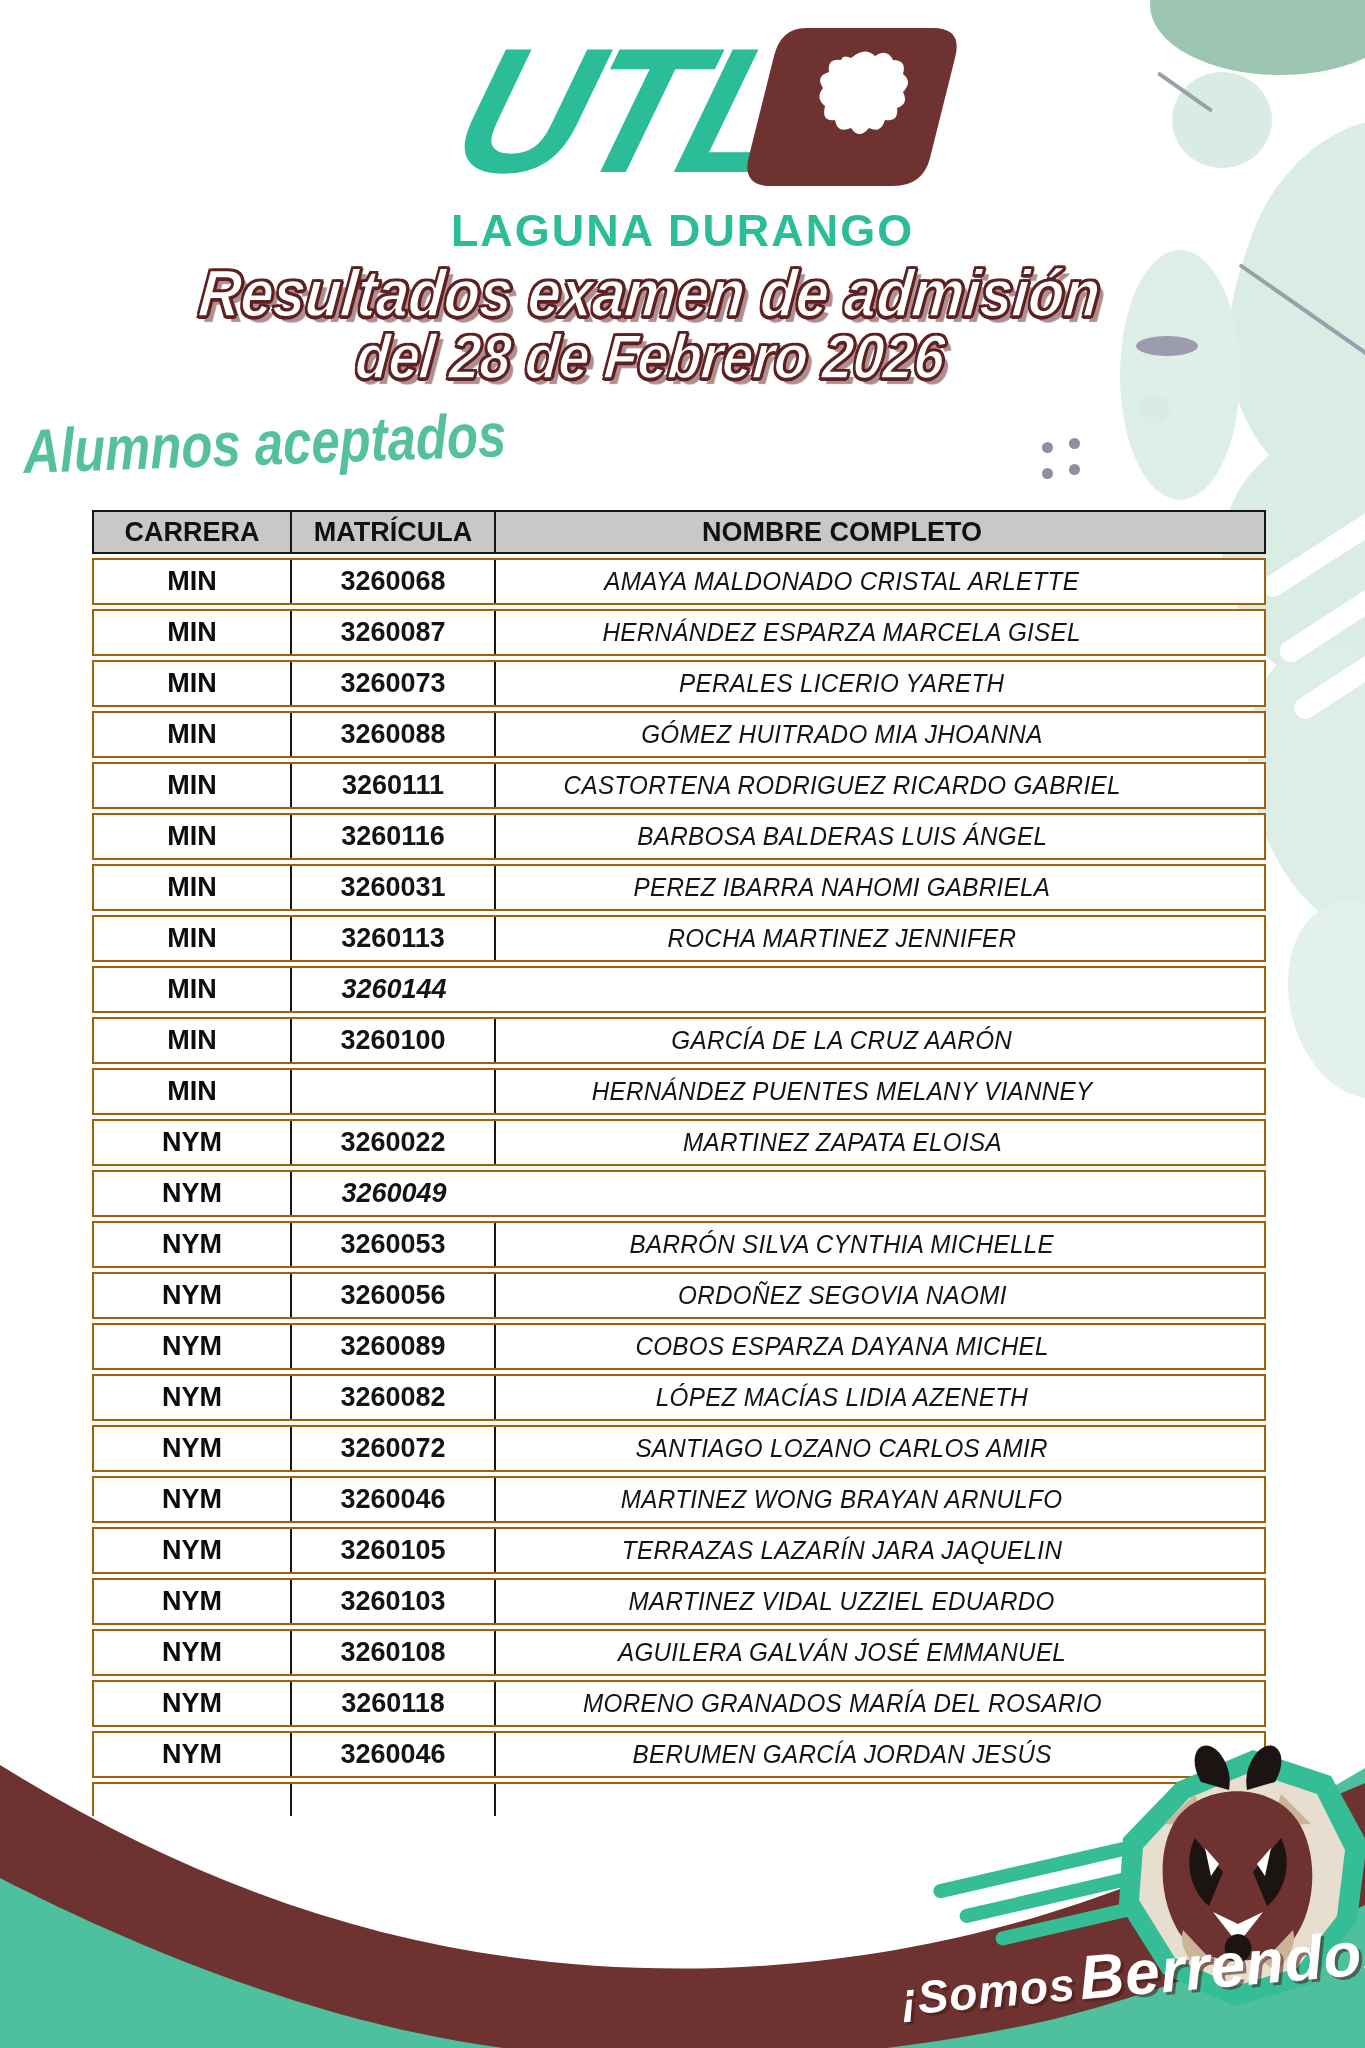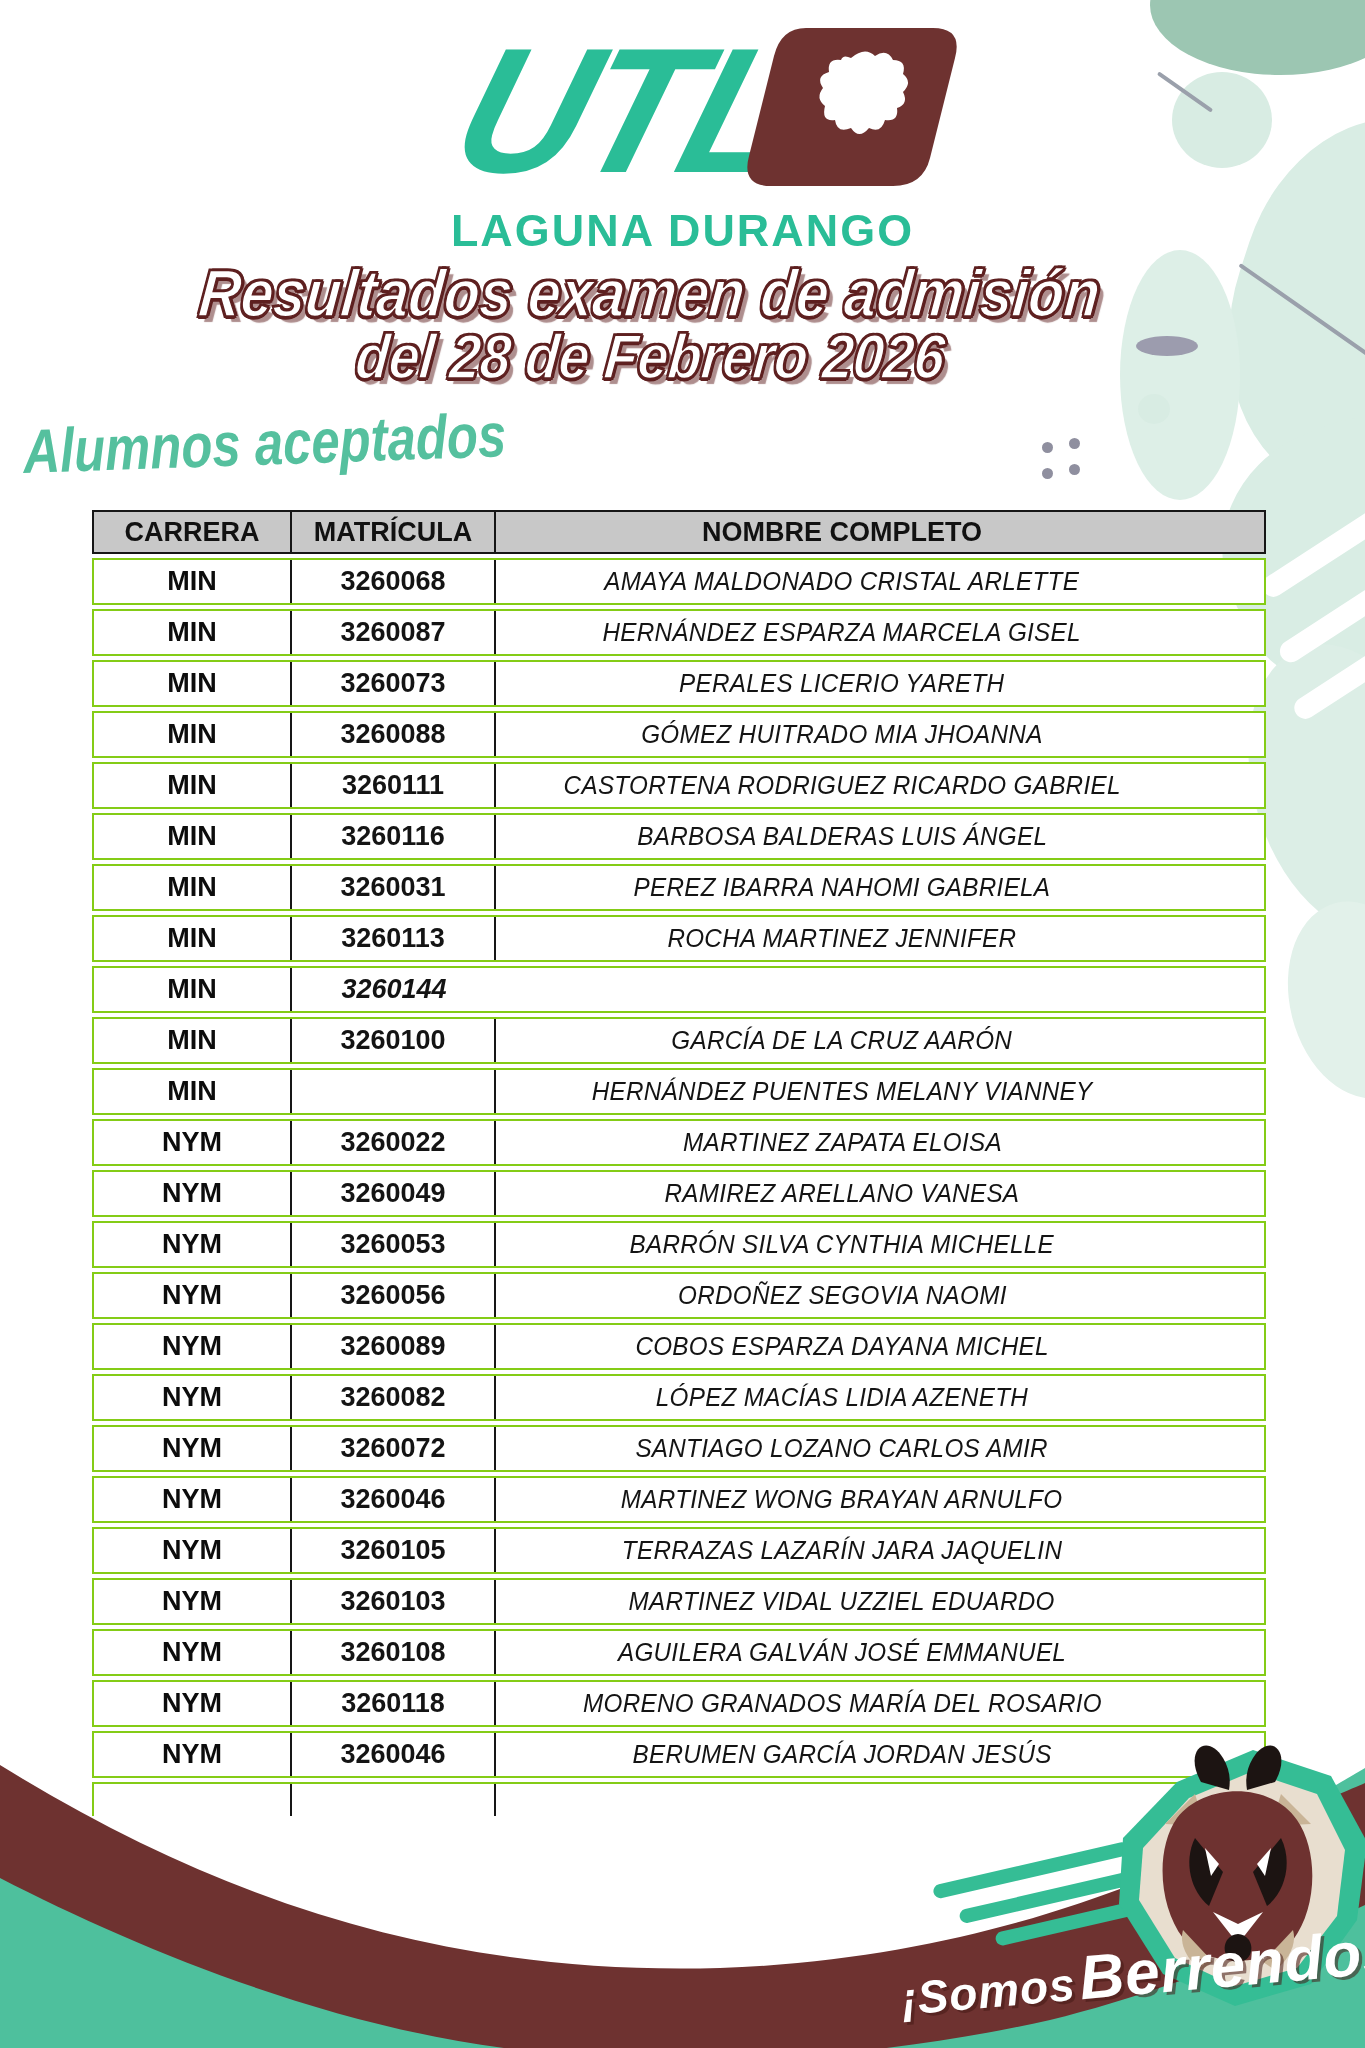--- a/index.html
+++ b/index.html
@@ -51,21 +51,21 @@
   .dots span{position:absolute;width:11px;height:11px;border-radius:50%;background:#8f8f9f;}
   .d1{left:0;top:4px;}  .d2{left:27px;top:0;}
   .d3{left:0;top:30px;} .d4{left:27px;top:26px;}
 
   
   .tbl{left:92px;top:510px;width:1174px;z-index:5;}
   .t-head{display:flex;height:44px;background:#c8c8c8;border:2px solid #161616;box-sizing:border-box;}
   .t-head .hc{display:flex;align-items:center;justify-content:center;font-weight:bold;
       font-size:27px;color:#111;border-right:2px solid #161616;box-sizing:border-box;}
   .t-head .hc:last-child{border-right:none;}
-  .t-row{display:flex;height:47px;margin-top:4px;border:2px solid #84cc16;box-sizing:border-box;
+  .t-row{display:flex;height:47px;margin-top:4px;border:2px solid #a16207;box-sizing:border-box;
       background:#fff;}
   .t-row .c{display:flex;align-items:center;justify-content:center;box-sizing:border-box;
       border-right:2px solid #161616;overflow:hidden;white-space:nowrap;}
   .t-row .c:last-child{border-right:none;font-style:italic;}
   .col-carrera{width:198px;} .col-matricula{width:204px;text-align:right;} .col-nombre{width:692px;}
   .v-carrera{font-weight:bold;font-size:27px;color:#0c0c0c;}
   .v-matricula{font-weight:600;font-size:27px;color:#141414;}
   .v-nombre{font-weight:500;font-size:25px;color:#141414;letter-spacing:.3px;transform:scaleX(.97);}
   .t-row.partial{height:34px;border-bottom:none;margin-top:4px;}
 
@@ -260,23 +260,20 @@
           <div class="c col-nombre">
             <span class="v-nombre">MARTINEZ ZAPATA ELOISA</span>
           </div>
         </div>
         <div class="t-row">
           <div class="c col-carrera">
             <span class="v-carrera">NYM</span>
           </div>
           <div class="c col-matricula">
             <span class="v-matricula">3260049</span>
-          </div>
-          <div class="c col-nombre">
-            <span class="v-nombre">RAMIREZ ARELLANO VANESA</span>
           </div>
         </div>
         <div class="t-row">
           <div class="c col-carrera">
             <span class="v-carrera">NYM</span>
           </div>
           <div class="c col-matricula">
             <span class="v-matricula">3260053</span>
           </div>
           <div class="c col-nombre">

